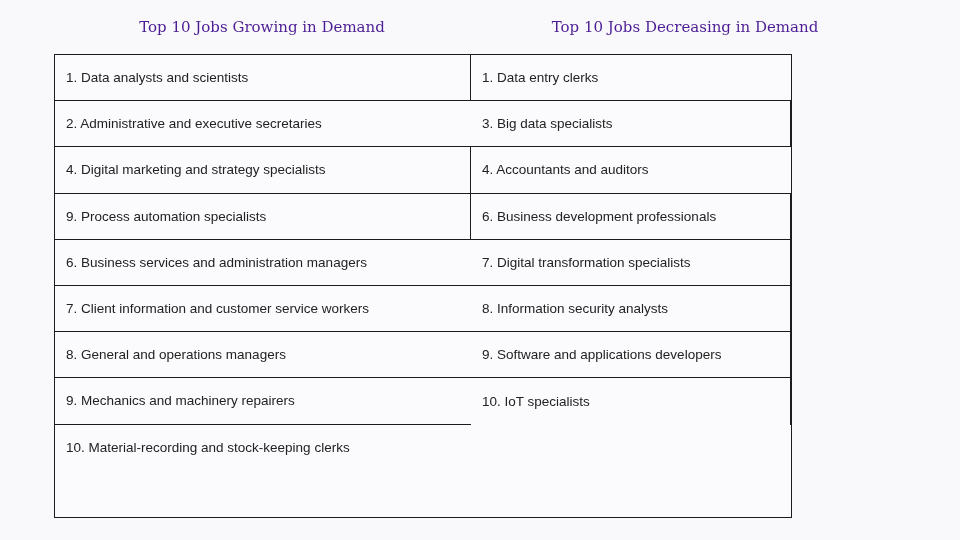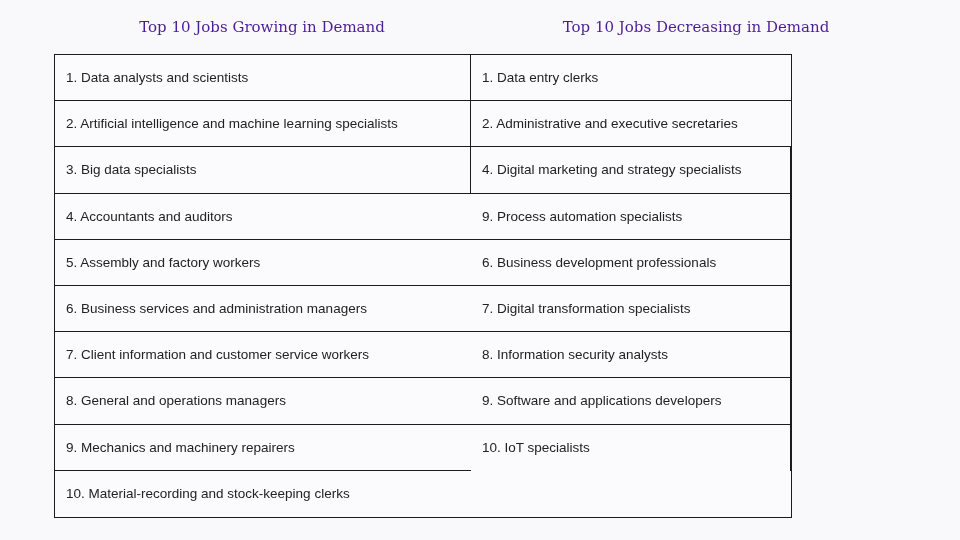--- a/index.html
+++ b/index.html
@@ -14,21 +14,21 @@
       position: absolute;
       top: 18px;
       height: 22px;
       font-family: "DejaVu Serif", serif;
       font-size: 15px;
       color: #4c1d95;
       text-align: center;
       white-space: nowrap;
     }
     .heading.left { left: 54px; width: 416px; }
-    .heading.right { left: 474px; width: 444px; }
+    .heading.right { left: 463px; width: 444px; }
     .table {
       position: absolute;
       left: 54px;
       top: 54px;
       width: 738px;
       height: 464px;
       border: 1.5px solid #1c1c1c;
       box-sizing: border-box;
       display: grid;
       grid-template-columns: 416px 1fr;
@@ -52,30 +52,28 @@
 </head>
 <body>
 
 <div class="heading left">Top 10 Jobs Growing in Demand</div>
 <div class="heading right">Top 10 Jobs Decreasing in Demand</div>
 
 <div class="table">
   <div class="cell">1. Data analysts and scientists</div>
   <div class="cell col-right">1. Data entry clerks</div>
 
-  <div class="cell">2. Artificial intelligence and machine learning specialists</div>
   <div class="cell col-right">2. Administrative and executive secretaries</div>
 
   <div class="cell">3. Big data specialists</div>
 
   <div class="cell">4. Digital marketing and strategy specialists</div>
   <div class="cell col-right">4. Accountants and auditors</div>
 
   <div class="cell">9. Process automation specialists</div>
-  <div class="cell col-right">5. Assembly and factory workers</div>
 
   <div class="cell">6. Business development professionals</div>
   <div class="cell col-right">6. Business services and administration managers</div>
 
   <div class="cell">7. Digital transformation specialists</div>
   <div class="cell col-right">7. Client information and customer service workers</div>
 
   <div class="cell">8. Information security analysts</div>
   <div class="cell col-right">8. General and operations managers</div>
 

